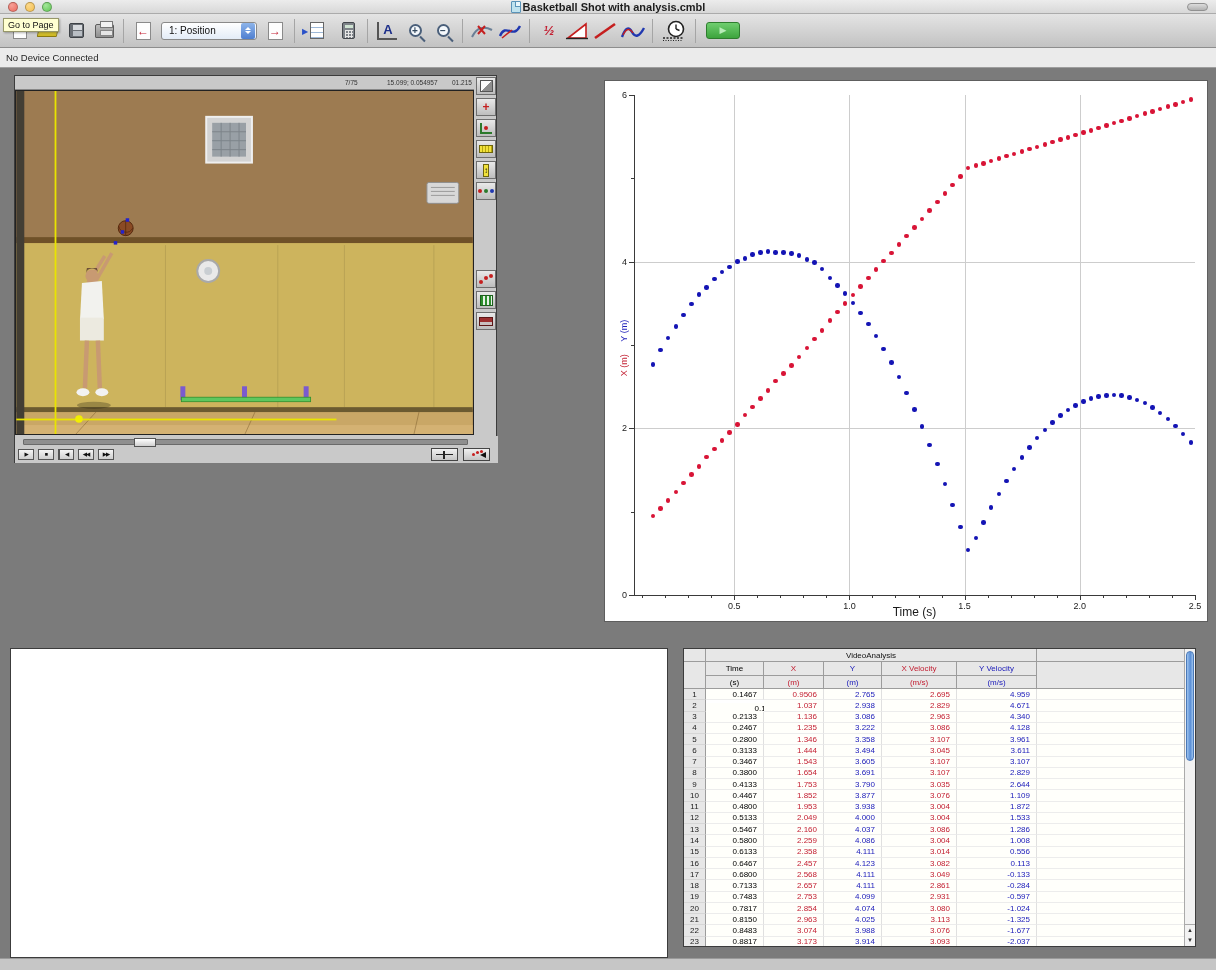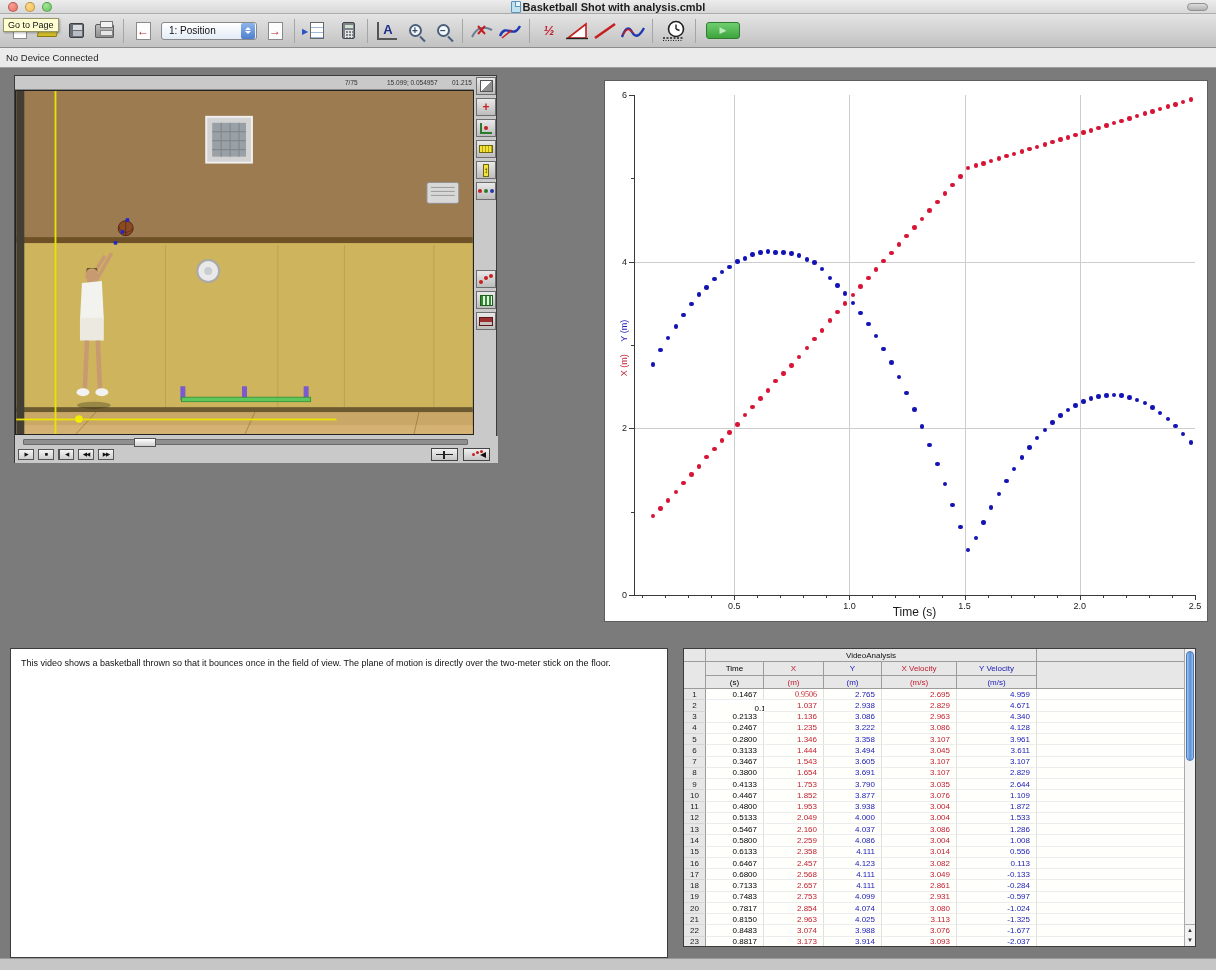--- a/index.html
+++ b/index.html
@@ -594,21 +594,20 @@
         <div class="dot" style="left: 583.584px; top: 359.467px; background: rgb(20, 20, 180);"></div>
       </div>
     <div class="xlabel">Time (s)</div>
     <div class="ylabel">
       <span class="yl-x">X (m)</span>
       <span class="yl-y">Y (m)</span>
     </div>
   </div>
 
   <div class="text-win">
-    <p>This video shows a basketball thrown so that it bounces once in the field of view. The plane of motion is directly over the two-meter stick on the floor.</p>
   </div>
 
   <div class="table-win">
     <div id="va-table">
         <div class="tw-cell hdr" style="left: 0px; top: 0px; width: 22px; height: 13px;"></div>
         <div class="tw-cell hdr" style="left: 22px; top: 0px; width: 331px; height: 13px; color: rgb(17, 17, 17);">VideoAnalysis</div>
         <div class="tw-cell hdr" style="left: 353px; top: 0px; width: 149px; height: 13px;"></div>
         <div class="tw-cell hdr" style="left: 0px; top: 13px; width: 22px; height: 27px;"></div>
         <div class="tw-cell hdr" style="left: 22px; top: 13px; width: 58px; height: 14px; color: rgb(0, 0, 0);">Time</div>
         <div class="tw-cell hdr" style="left: 22px; top: 27px; width: 58px; height: 13px; color: rgb(0, 0, 0);">(s)</div>
@@ -616,21 +615,21 @@
         <div class="tw-cell hdr" style="left: 80px; top: 27px; width: 60px; height: 13px; color: rgb(195, 32, 51);">(m)</div>
         <div class="tw-cell hdr" style="left: 140px; top: 13px; width: 58px; height: 14px; color: rgb(32, 32, 187);">Y</div>
         <div class="tw-cell hdr" style="left: 140px; top: 27px; width: 58px; height: 13px; color: rgb(32, 32, 187);">(m)</div>
         <div class="tw-cell hdr" style="left: 198px; top: 13px; width: 75px; height: 14px; color: rgb(195, 32, 51);">X Velocity</div>
         <div class="tw-cell hdr" style="left: 198px; top: 27px; width: 75px; height: 13px; color: rgb(195, 32, 51);">(m/s)</div>
         <div class="tw-cell hdr" style="left: 273px; top: 13px; width: 80px; height: 14px; color: rgb(32, 32, 187);">Y Velocity</div>
         <div class="tw-cell hdr" style="left: 273px; top: 27px; width: 80px; height: 13px; color: rgb(32, 32, 187);">(m/s)</div>
         <div class="tw-cell hdr" style="left: 353px; top: 13px; width: 149px; height: 27px;"></div>
         <div class="tw-cell numcol" style="left: 0px; top: 40px; width: 22px; height: 11.26px;">1</div>
         <div class="tw-cell datacell" style="left: 22px; top: 40px; width: 58px; height: 11.26px; color: rgb(0, 0, 0);">0.1467</div>
-        <div class="tw-cell datacell" style="left: 80px; top: 40px; width: 60px; height: 11.26px; color: rgb(195, 32, 51); font-family: Liberation Serif, serif;">0.9506</div>
+        <div class="tw-cell datacell" style="left: 80px; top: 40px; width: 60px; height: 11.26px; color: rgb(195, 32, 51);">0.9506</div>
         <div class="tw-cell datacell" style="left: 140px; top: 40px; width: 58px; height: 11.26px; color: rgb(32, 32, 187);">2.765</div>
         <div class="tw-cell datacell" style="left: 198px; top: 40px; width: 75px; height: 11.26px; color: rgb(195, 32, 51);">2.695</div>
         <div class="tw-cell datacell" style="left: 273px; top: 40px; width: 80px; height: 11.26px; color: rgb(32, 32, 187);">4.959</div>
         <div class="tw-cell datacell" style="left: 353px; top: 40px; width: 149px; height: 11.26px;"></div>
         <div class="tw-cell numcol" style="left: 0px; top: 51.26px; width: 22px; height: 11.26px;">2</div>
         <div class="tw-cell datacell" style="left: 22px; top: 54px; width: 80px; height: 11.26px; color: rgb(0, 0, 0);">0.1800</div>
         <div class="tw-cell datacell" style="left: 80px; top: 51.26px; width: 60px; height: 11.26px; color: rgb(195, 32, 51);">1.037</div>
         <div class="tw-cell datacell" style="left: 140px; top: 51.26px; width: 58px; height: 11.26px; color: rgb(32, 32, 187);">2.938</div>
         <div class="tw-cell datacell" style="left: 198px; top: 51.26px; width: 75px; height: 11.26px; color: rgb(195, 32, 51);">2.829</div>
         <div class="tw-cell datacell" style="left: 273px; top: 51.26px; width: 80px; height: 11.26px; color: rgb(32, 32, 187);">4.671</div>

